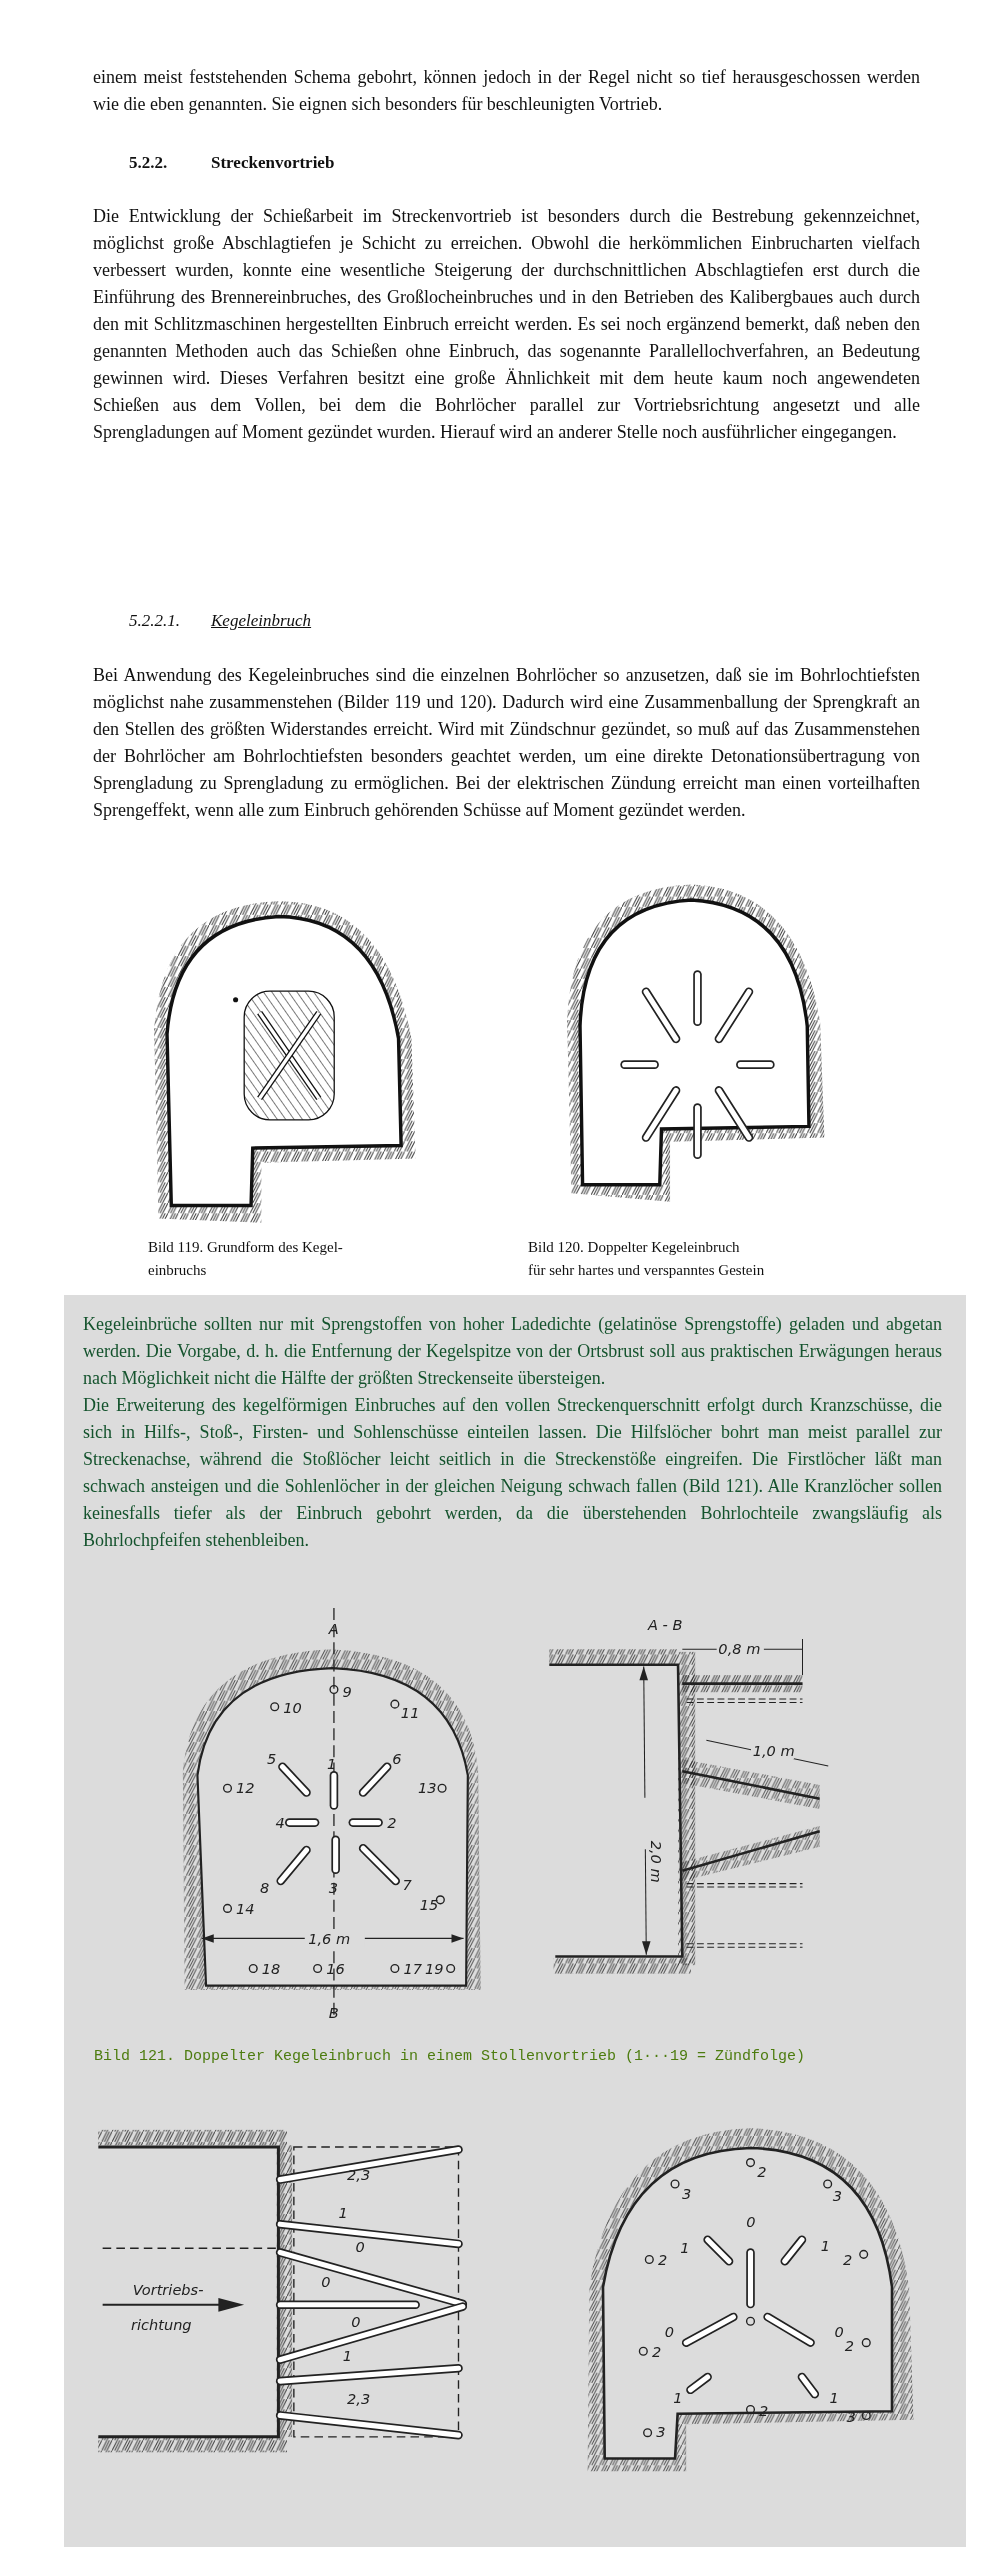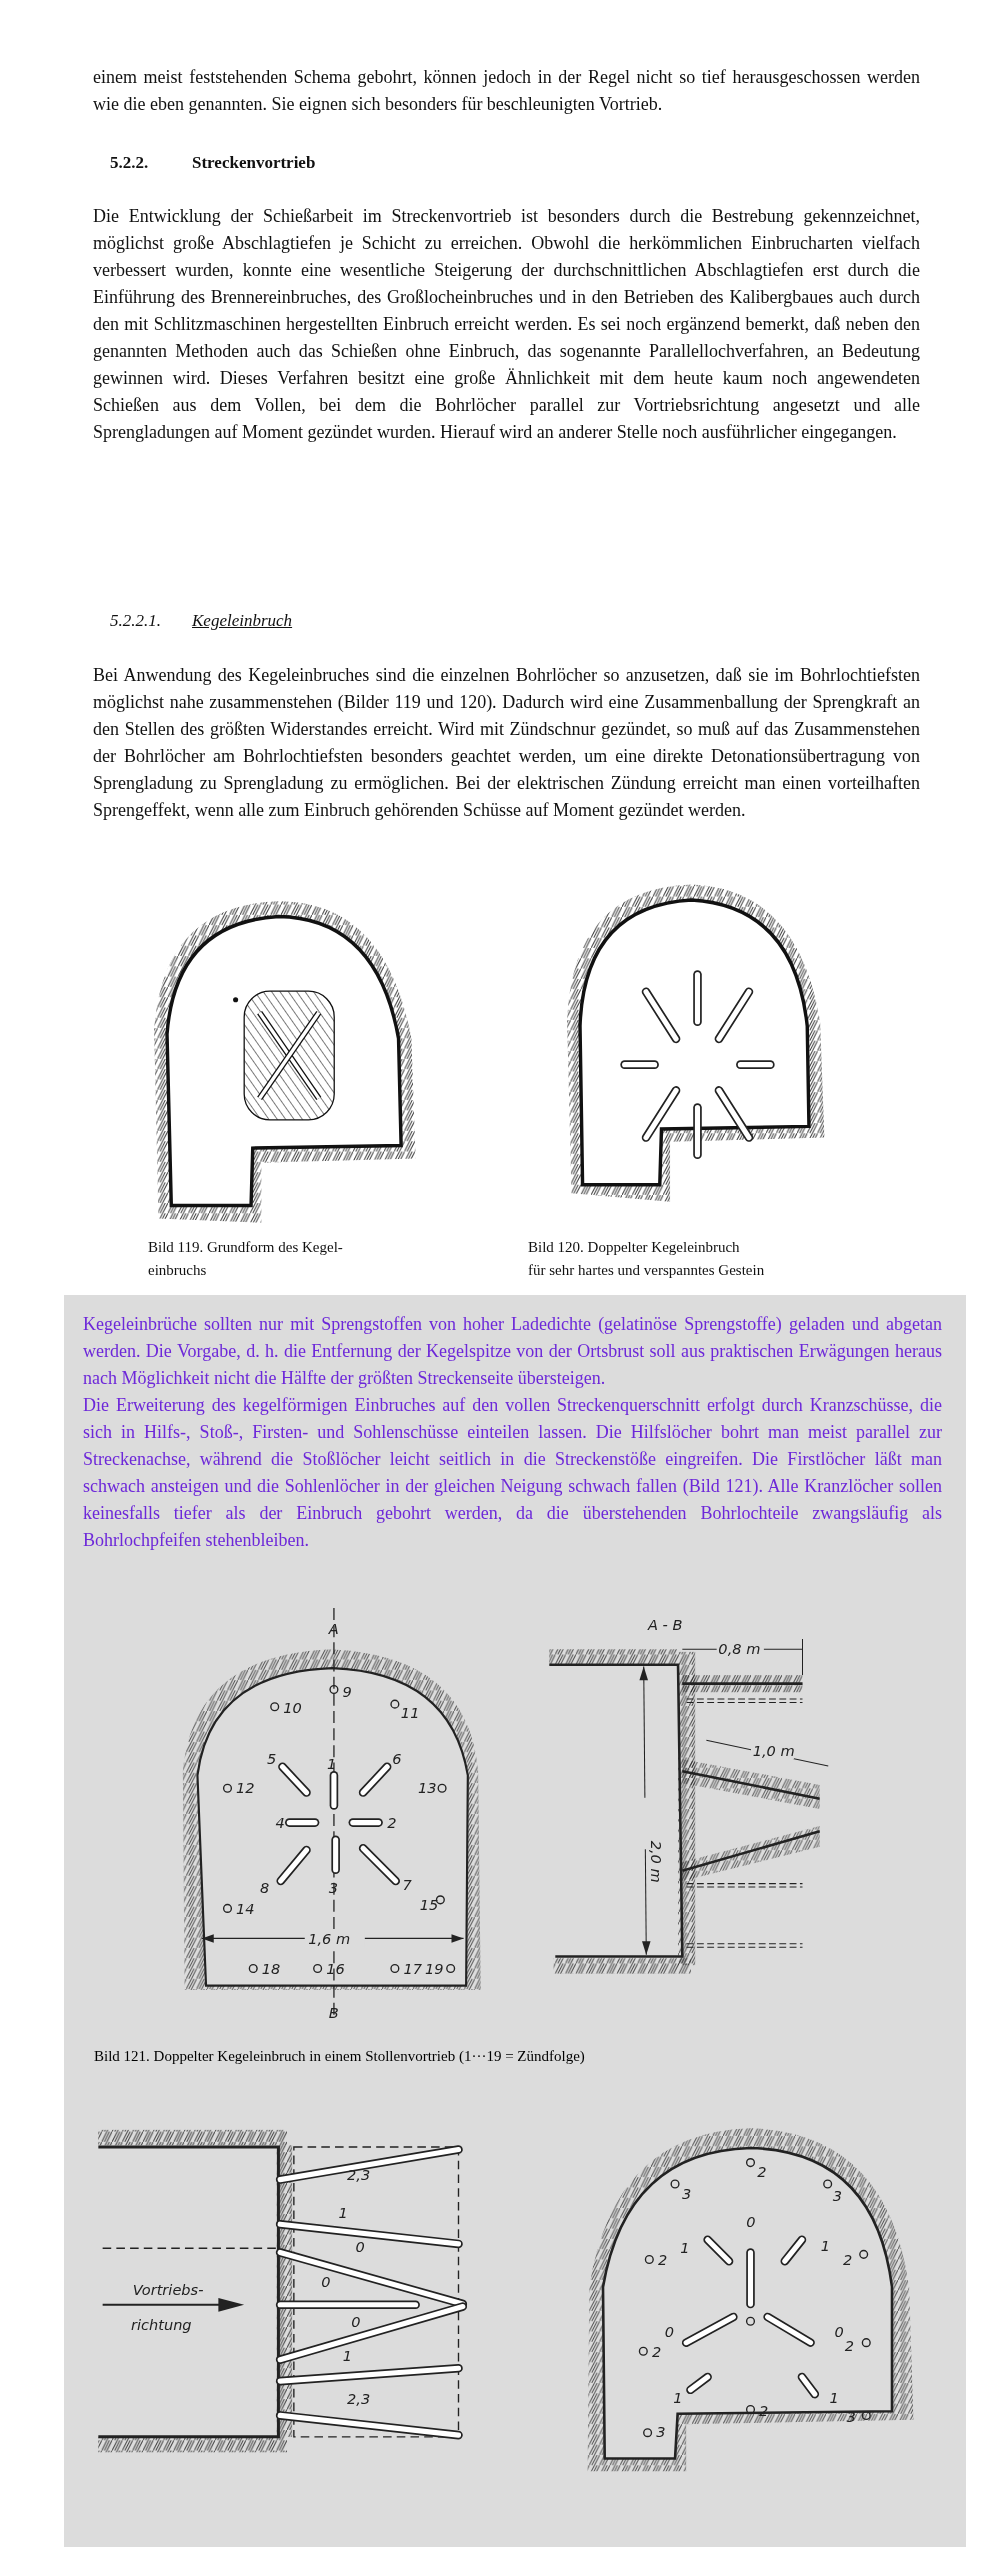--- a/index.html
+++ b/index.html
@@ -2,34 +2,34 @@
 <html style="font-size:13.7px"><head>
 <meta charset="utf-8">
 <style>
   html, body { margin: 0; padding: 0; background: #ffffff; }
   body { width: 987px; height: 2576px; position: relative; overflow: hidden;
          font-family: "DejaVu Serif", "Liberation Serif", serif; color: #111; }
   .para { position: absolute; left: 77px; width: 859px; font-size: 18px;
           line-height: 27px; text-align: justify; font-family: "Liberation Serif", serif; }
   .para p { margin: 16px; }
   .heading { position: absolute; font-family: "Liberation Serif", serif; font-size: 17px; }
-  .heading .num { display: inline-block; width: 82px; }
+  .heading .num { display: inline-block; width: 82px; margin-left: 19px; }
   .h-bold { font-weight: bold; }
   .h-ital { font-style: italic; text-decoration: underline; }
   .caption { position: absolute; font-family: "Liberation Serif", serif; font-size: 15px;
              line-height: 23px; }
   .panel { position: absolute; left: 64px; top: 1295px; width: 902px; height: 1252px;
            background: #dcdcdc; }
   .panel-text { position: absolute; left: 19px; top: 15.5px; width: 859px;
                 font-family: "Liberation Serif", serif; font-size: 18px; line-height: 27px;
-                text-align: justify; color: #6d28d9; }
+                text-align: justify; color: #14532d; }
   .panel-text p { margin: 0; }
   svg { position: absolute; overflow: visible; }
   .fig-label { font-family: "DejaVu Sans", sans-serif; font-style: italic; font-size: 17px; fill: #222; }
-  .panel .caption { color: #000000; }
+  .panel .caption { color: #4d7c0f; font-family: Liberation Mono, monospace; }
 </style>
 </head>
 <body>
 
 <div class="para" style="top:48px;">
   <p>einem meist feststehenden Schema gebohrt, können jedoch in der Regel nicht so tief herausgeschossen werden wie die eben genannten. Sie eignen sich besonders für beschleunigten Vortrieb.</p>
 </div>
 
 <div class="heading h-bold" style="left:110px; top:153px;">
   <span class="num">5.2.2.</span><span>Streckenvortrieb</span>

